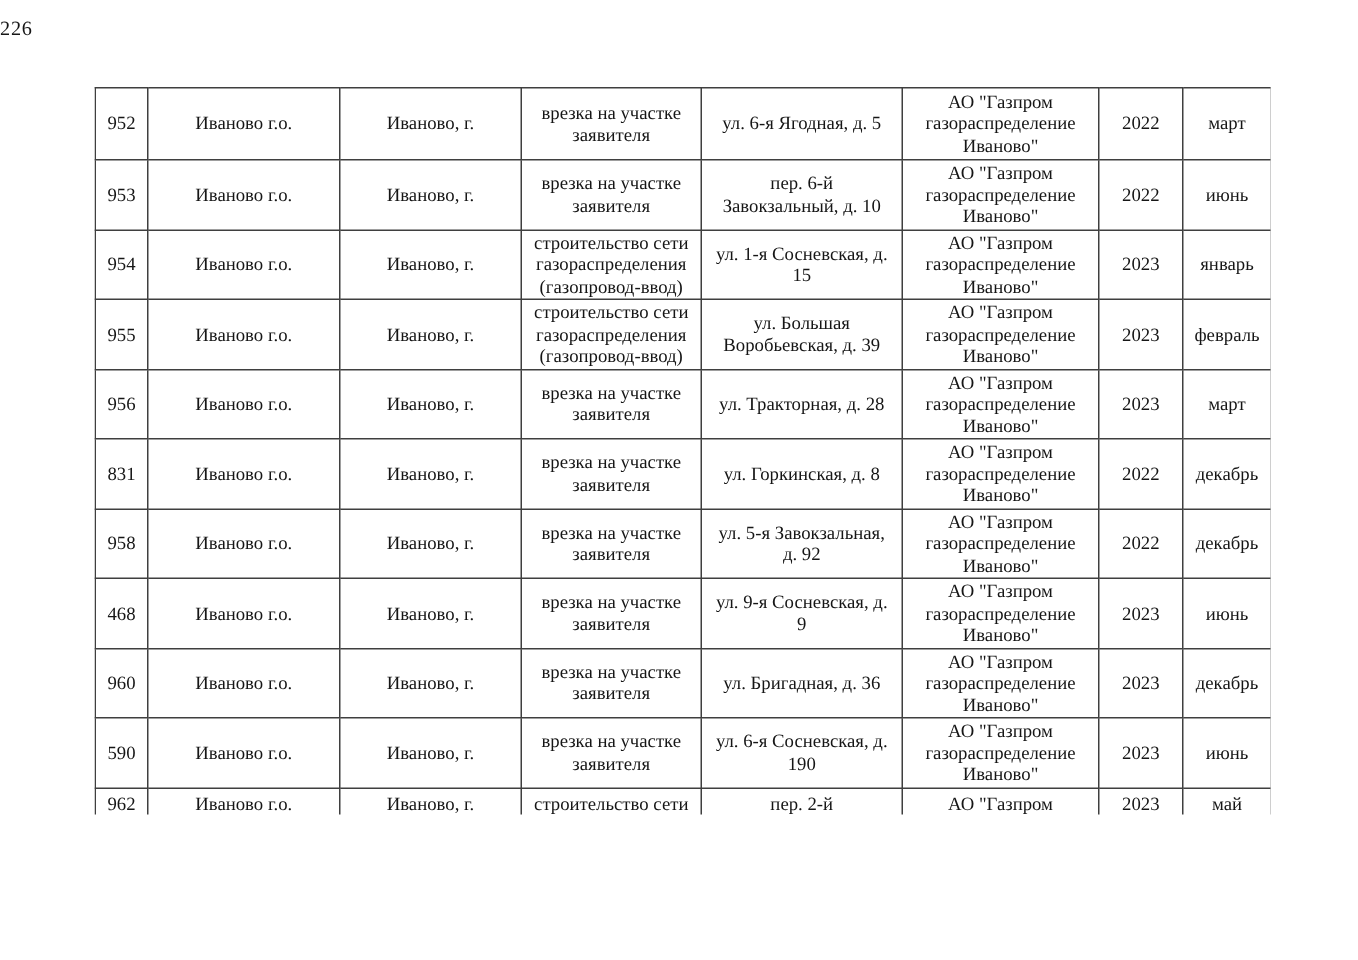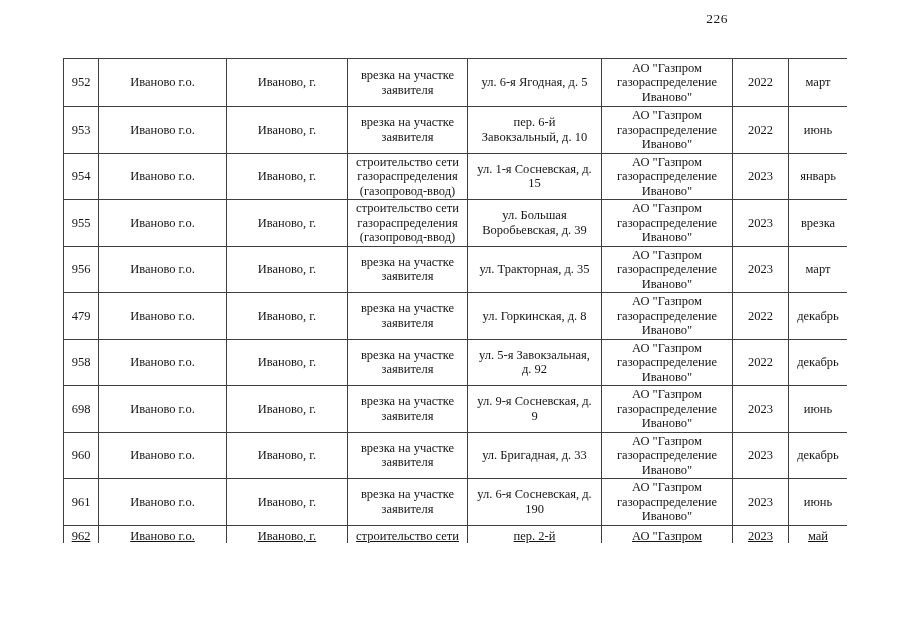--- a/index.html
+++ b/index.html
@@ -13,21 +13,21 @@
     position: relative;
     overflow: hidden;
     font-family: "Liberation Serif", "DejaVu Serif", serif;
     color: #161616;
   }
   .page-number {
     position: absolute;
     top: 11px;
     left: 0;
     width: 728px;
-    text-align: right;
+    text-align: left;
     font-size: 13.5px;
     letter-spacing: 0.5px;
   }
   .table-wrap {
     position: absolute;
     left: 63px;
     top: 58px;
     width: 784px;
     height: 485px;
     overflow: hidden;
@@ -104,83 +104,83 @@
           <td>январь</td>
         </tr>
         <tr style="height: 46px;">
           <td>955</td>
           <td>Иваново г.о.</td>
           <td>Иваново, г.</td>
           <td>строительство сети газораспределения (газопровод-ввод)</td>
           <td class="col-address">ул. Большая Воробьевская, д. 39</td>
           <td>АО "Газпром газораспределение Иваново"</td>
           <td>2023</td>
-          <td>врезка</td>
+          <td>февраль</td>
         </tr>
         <tr style="height: 46px;">
           <td>956</td>
           <td>Иваново г.о.</td>
           <td>Иваново, г.</td>
           <td>врезка на участке заявителя</td>
-          <td class="col-address">ул. Тракторная, д. 35</td>
+          <td class="col-address">ул. Тракторная, д. 28</td>
           <td>АО "Газпром газораспределение Иваново"</td>
           <td>2023</td>
           <td>март</td>
         </tr>
         <tr style="height: 44px;">
-          <td>479</td>
+          <td>831</td>
           <td>Иваново г.о.</td>
           <td>Иваново, г.</td>
           <td>врезка на участке заявителя</td>
           <td class="col-address">ул. Горкинская, д. 8</td>
           <td>АО "Газпром газораспределение Иваново"</td>
           <td>2022</td>
           <td>декабрь</td>
         </tr>
         <tr style="height: 45px;">
           <td>958</td>
           <td>Иваново г.о.</td>
           <td>Иваново, г.</td>
           <td>врезка на участке заявителя</td>
           <td class="col-address">ул. 5-я Завокзальная, д. 92</td>
           <td>АО "Газпром газораспределение Иваново"</td>
           <td>2022</td>
           <td>декабрь</td>
         </tr>
         <tr style="height: 45px;">
-          <td>698</td>
+          <td>468</td>
           <td>Иваново г.о.</td>
           <td>Иваново, г.</td>
           <td>врезка на участке заявителя</td>
           <td class="col-address">ул. 9-я Сосневская, д. 9</td>
           <td>АО "Газпром газораспределение Иваново"</td>
           <td>2023</td>
           <td>июнь</td>
         </tr>
         <tr style="height: 44px;">
           <td>960</td>
           <td>Иваново г.о.</td>
           <td>Иваново, г.</td>
           <td>врезка на участке заявителя</td>
-          <td class="col-address">ул. Бригадная, д. 33</td>
+          <td class="col-address">ул. Бригадная, д. 36</td>
           <td>АО "Газпром газораспределение Иваново"</td>
           <td>2023</td>
           <td>декабрь</td>
         </tr>
         <tr style="height: 44px;">
-          <td>961</td>
+          <td>590</td>
           <td>Иваново г.о.</td>
           <td>Иваново, г.</td>
           <td>врезка на участке заявителя</td>
           <td class="col-address">ул. 6-я Сосневская, д. 190</td>
           <td>АО "Газпром газораспределение Иваново"</td>
           <td>2023</td>
           <td>июнь</td>
         </tr>
-        <tr class="clipped" style="height: 34px; text-decoration: underline;">
+        <tr class="clipped" style="height: 34px;">
           <td>962</td>
           <td>Иваново г.о.</td>
           <td>Иваново, г.</td>
           <td>строительство сети газораспределения</td>
           <td class="col-address">пер. 2-й Завокзальный, д.</td>
           <td>АО "Газпром газораспределение</td>
           <td>2023</td>
           <td>май</td>
         </tr>
       </tbody>

